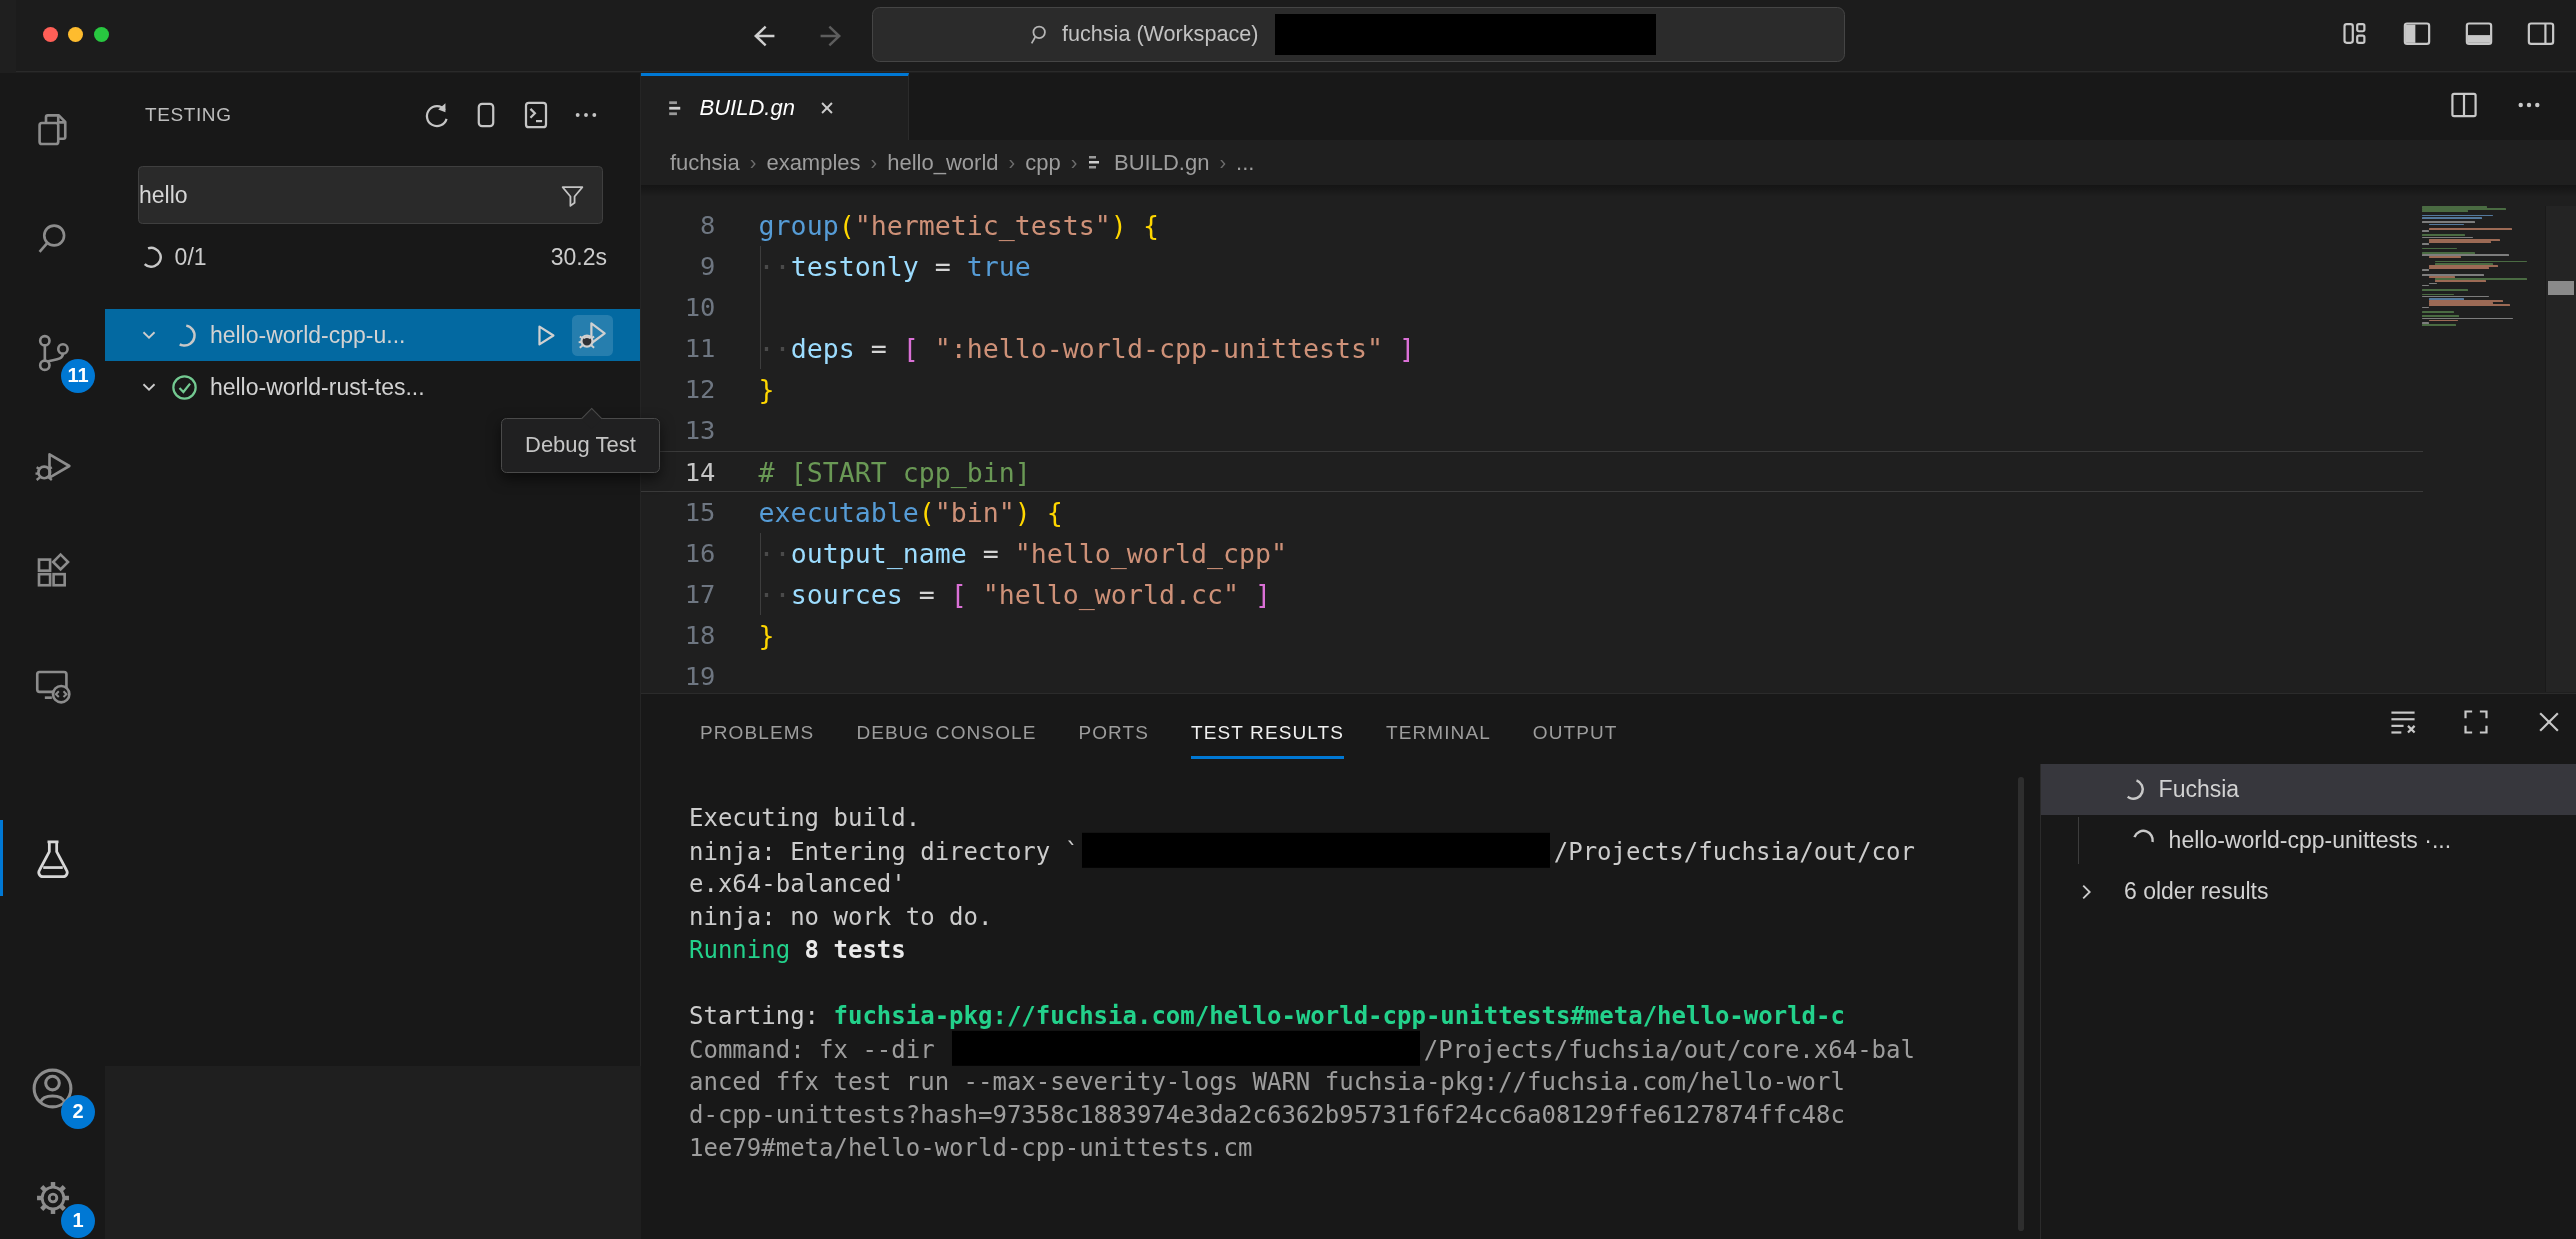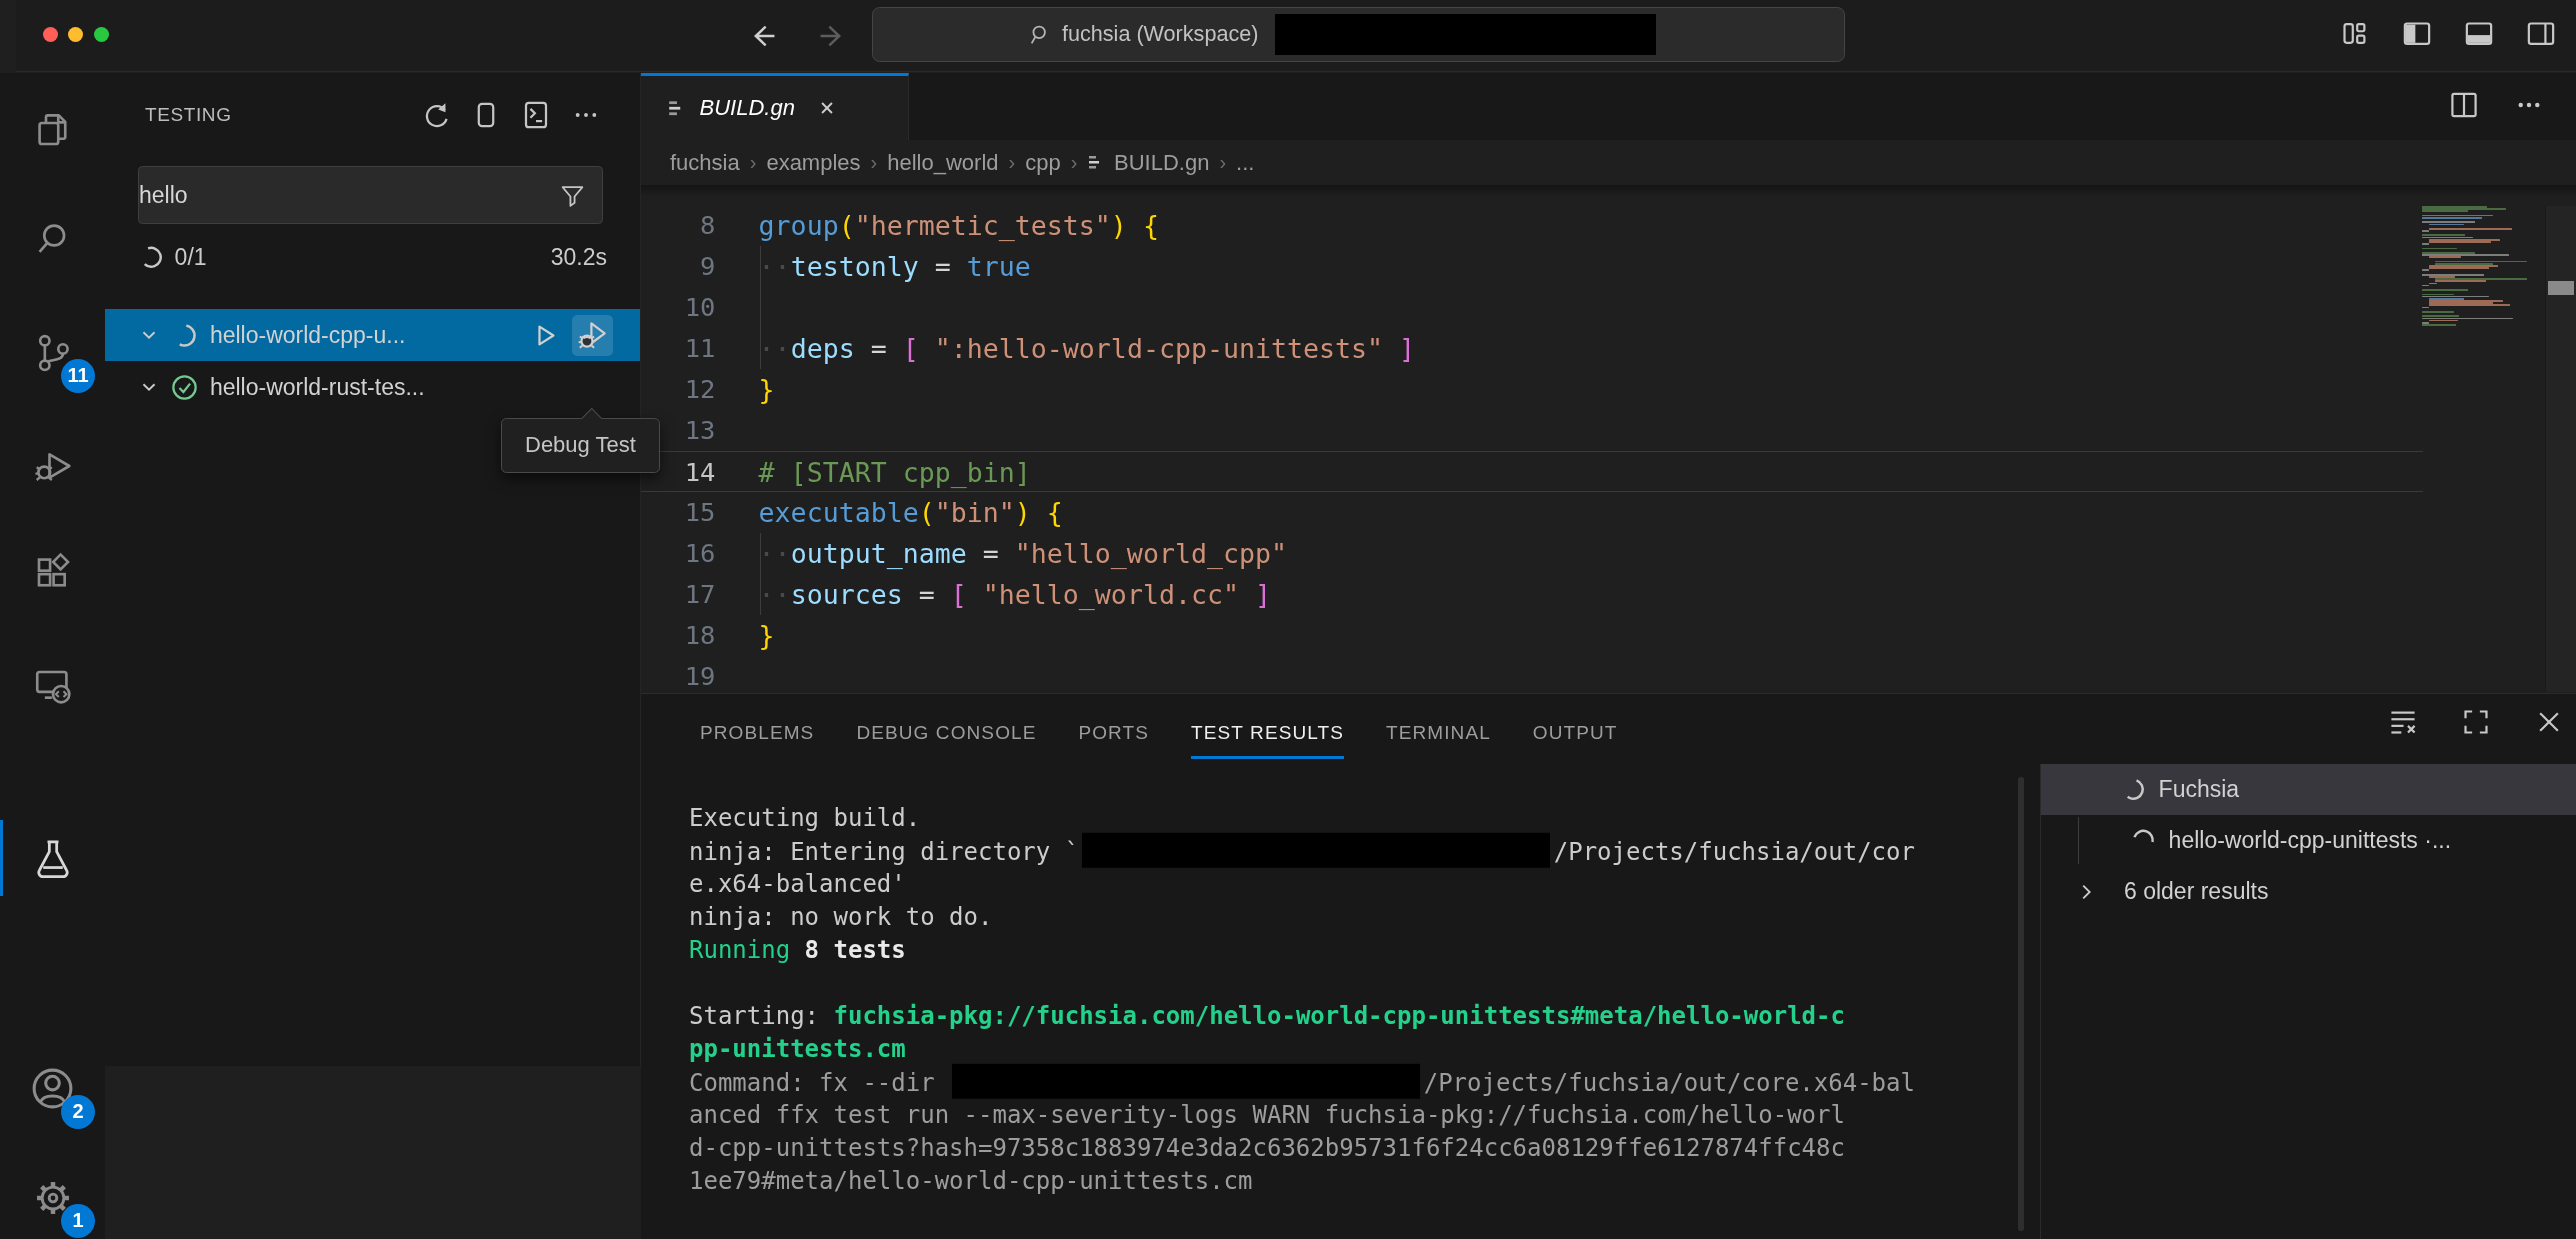--- a/index.html
+++ b/index.html
@@ -670,21 +670,20 @@
       </div>
     </div>
     <div class="output" id="output">
         <div class="oline"><span class="o-df">Executing build.</span></div>
         <div class="oline"><span class="o-df">ninja: Entering directory `</span><span class="red" style="width: 468px;"></span><span class="o-df">/Projects/fuchsia/out/cor</span></div>
         <div class="oline"><span class="o-df">e.x64-balanced'</span></div>
         <div class="oline"><span class="o-df">ninja: no work to do.</span></div>
         <div class="oline"><span class="o-grn">Running</span><span class="o-df"> </span><span class="o-b">8 tests</span></div>
         <div class="oline"></div>
         <div class="oline"><span class="o-df">Starting: </span><span class="o-lnk">fuchsia-pkg://fuchsia.com/hello-world-cpp-unittests#meta/hello-world-c</span></div>
-        <div class="oline"><span class="o-lnk">pp-unittests.cm</span></div>
         <div class="oline"><span class="o-dim">Command: fx --dir </span><span class="red" style="width: 468px;"></span><span class="o-dim">/Projects/fuchsia/out/core.x64-bal</span></div>
         <div class="oline"><span class="o-dim">anced ffx test run --max-severity-logs WARN fuchsia-pkg://fuchsia.com/hello-worl</span></div>
         <div class="oline"><span class="o-dim">d-cpp-unittests?hash=97358c1883974e3da2c6362b95731f6f24cc6a08129ffe6127874ffc48c</span></div>
         <div class="oline"><span class="o-dim">1ee79#meta/hello-world-cpp-unittests.cm</span></div>
       </div>
     <div class="panel-scroll"></div>
   </div>
 
   <div class="results">
     <div class="rrow selected">

